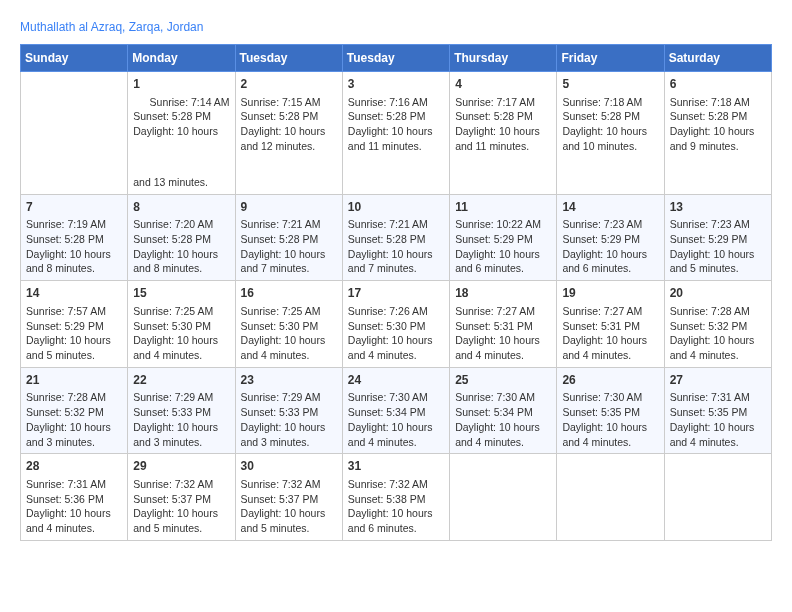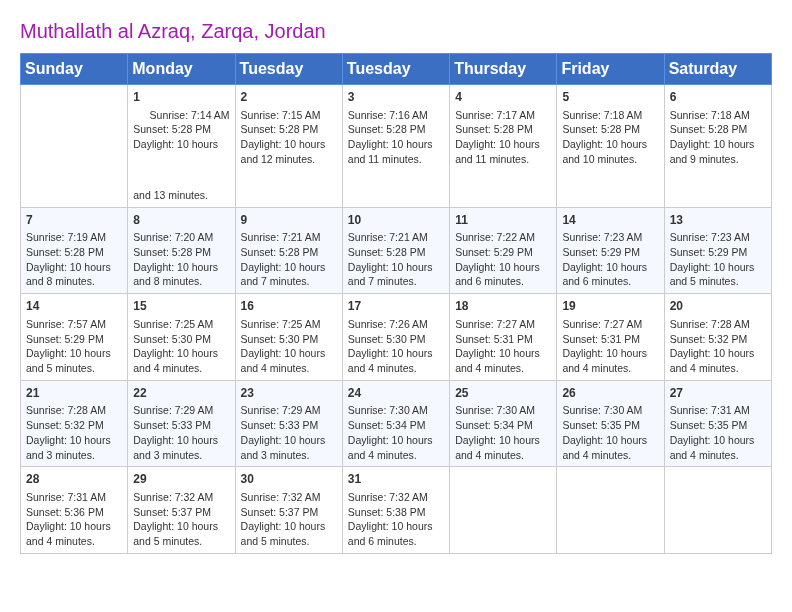--- a/index.html
+++ b/index.html
@@ -27,36 +27,36 @@
     }
     .title-area {
       text-align: right;
     }
     .month-title {
       font-size: 32px;
       color: #333;
       font-weight: normal;
     }
     .location-title {
-      font-size: 20px;
-      color: #a21caf;
+      font-size: 12px;
+      color: #3b82f6;
     }
     table {
       width: 100%;
       border-collapse: collapse;
       font-size: 11px;
     }
     thead tr {
       background-color: #3a6fc4;
       color: white;
     }
     thead th {
       padding: 6px 4px;
       text-align: left;
-      font-size: 16px;
+      font-size: 12px;
       font-weight: bold;
       border: 1px solid #5a8fe4;
     }
     tbody tr {
       vertical-align: top;
     }
     tbody td {
       border: 1px solid #ccc;
       padding: 4px 5px;
       width: calc(100% / 7);
@@ -173,21 +173,21 @@
         </td>
         <td>
           <span class="day-num">10</span>
           <span style="display: block;">Sunrise: 7:21 AM</span>
           <span style="display: block;">Sunset: 5:28 PM</span>
           <span style="display: block;">Daylight: 10 hours</span>
           <span style="display: block;">and 7 minutes.</span>
         </td>
         <td>
           <span class="day-num">11</span>
-          <span style="display: block;">Sunrise: 7:22 AM</span>
+          <span style="display: block;">Sunrise: 10:22 AM</span>
           <span style="display: block;">Sunset: 5:29 PM</span>
           <span style="display: block;">Daylight: 10 hours</span>
           <span style="display: block;">and 6 minutes.</span>
         </td>
         <td>
           <span class="day-num">14</span>
           <span style="display: block;">Sunrise: 7:23 AM</span>
           <span style="display: block;">Sunset: 5:29 PM</span>
           <span style="display: block;">Daylight: 10 hours</span>
           <span style="display: block;">and 6 minutes.</span>

